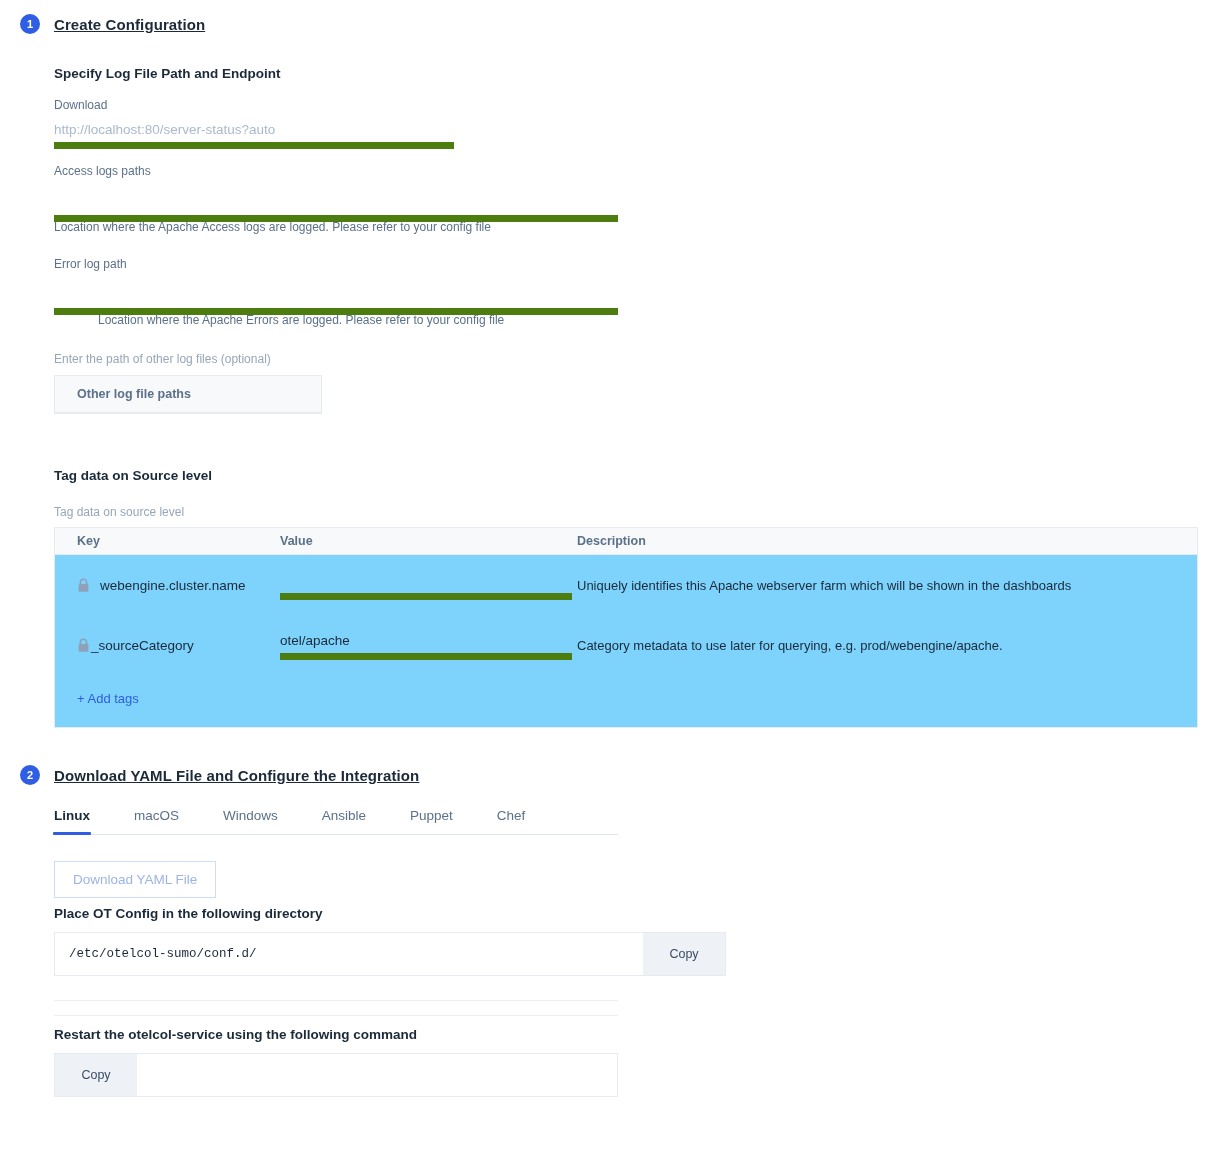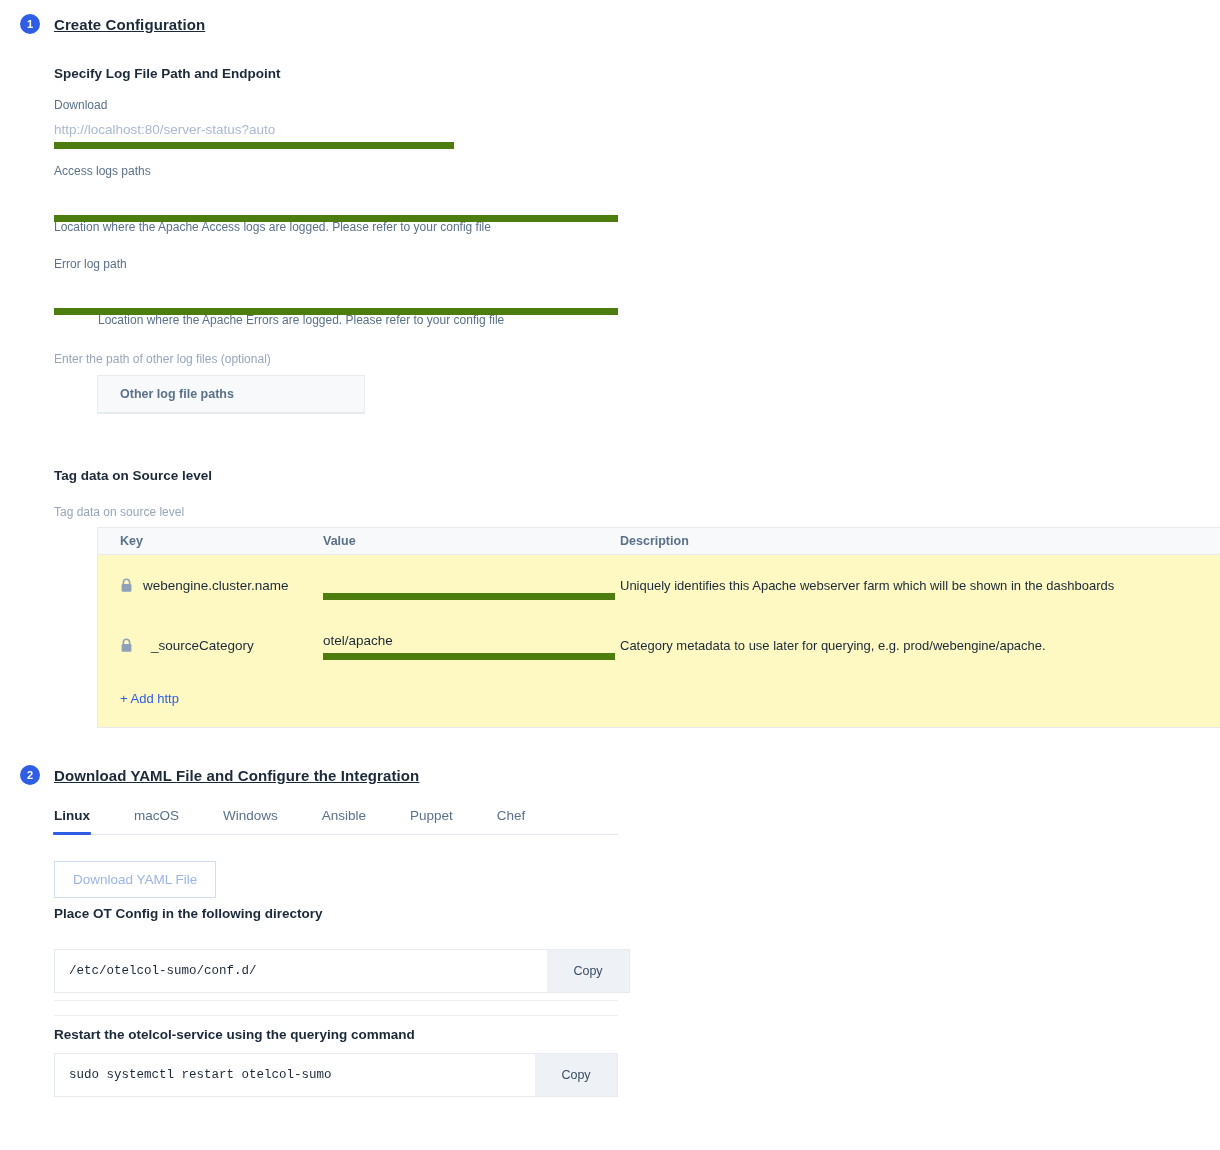--- a/index.html
+++ b/index.html
@@ -51,22 +51,21 @@
     color: #1b2939;
     padding: 2px 0 5px 0;
     width: 100%;
     display: block;
   }
   .uline-input::placeholder { color: #aab9cc; }
 
   
   .box-table {
     border: 1px solid #e7ebf0;
-    background: #fef9c3;
-    margin-left: 43px;
+    background: #7dd3fc;
   }
   .box-table-head {
     background: #f7f9fb;
     border-bottom: 1px solid #e7ebf0;
     font-size: 12.5px; font-weight: bold; color: #5b7189;
   }
   .link-add {
     color: #2f5de3; font-size: 13px; cursor: pointer; font-weight: normal;
   }
 
@@ -177,37 +176,37 @@
         </span>
         <span style="font-size:13.5px; color:#1b2939;">webengine.cluster.name</span>
       </div>
       <div style="width:297px; padding-right:30px;">
         <input class="uline-input" type="text" style="width: 292px;" placeholder="">
       </div>
       <div style="flex:1; font-size:13px; color:#1b2939;">Uniquely identifies this Apache webserver farm which will be shown in the dashboards</div>
     </div>
 
     <div style="display:flex; align-items:center; height:60px;">
-      <div style="width:225px; padding-left:22px; display:flex; align-items:center; gap:18px;">
+      <div style="width:225px; padding-left:22px; display:flex; align-items:center; gap:1px;">
         <span class="lock-icon">
           <svg width="13" height="15" viewBox="0 0 13 15" aria-hidden="true">
             <path d="M3.4 6.2V4.3a3.1 3.1 0 1 1 6.2 0v1.9" fill="none" stroke="#8fa1b8" stroke-width="1.6"></path>
             <rect x="1.6" y="6.1" width="9.8" height="7.6" rx="1.2" fill="#8fa1b8"></rect>
           </svg>
         </span>
         <span style="font-size:13.5px; color:#1b2939;">_sourceCategory</span>
       </div>
       <div style="width:297px; padding-right:30px;">
         <input class="uline-input" type="text" style="width: 292px;" value="otel/apache" placeholder="">
       </div>
       <div style="flex:1; font-size:13px; color:#1b2939;">Category metadata to use later for querying, e.g. prod/webengine/apache.</div>
     </div>
 
     <div style="padding:14px 0 20px 22px;">
-      <span class="link-add">+ Add http</span>
+      <span class="link-add">+ Add tags</span>
     </div>
   </div>
 
   <div class="step-header step2-header">
     <span class="step-badge">2</span>
     <span class="step-title">Download YAML File and Configure the Integration</span>
   </div>
 
   <div class="tabs" style="position:absolute; left:54px; top:808px; width:564px;">
     <div class="tab active">Linux</div>
@@ -215,28 +214,27 @@
     <div class="tab">Windows</div>
     <div class="tab">Ansible</div>
     <div class="tab">Puppet</div>
     <div class="tab">Chef</div>
   </div>
 
   <button class="btn-outline" style="position:absolute; left:54px; top:861px;">Download YAML File</button>
 
   <div style="position:absolute; left:54px; top:906px;" class="section-heading">Place OT Config in the following directory</div>
 
-  <div class="code-row" style="position:absolute; left:54px; top:932px; width:576px;margin-top:17px;">
+  <div class="code-row" style="position:absolute; left:54px; top:932px; width:672px;">
     <div class="code-text">/etc/otelcol-sumo/conf.d/</div>
     <button class="copy-btn">Copy</button>
   </div>
 
   <div class="divider" style="position:absolute; left:54px; top:1000px; width:564px;"></div>
   <div class="divider" style="position:absolute; left:54px; top:1015px; width:564px;"></div>
 
-  <div style="position:absolute; left:54px; top:1027px;" class="section-heading">Restart the otelcol-service using the querying command</div>
+  <div style="position:absolute; left:54px; top:1027px;" class="section-heading">Restart the otelcol-service using the following command</div>
 
   <div class="code-row" style="position:absolute; left:54px; top:1053px; width:564px;">
-    <div class="code-text">sudo systemctl restart otelcol-sumo</div>
     <button class="copy-btn">Copy</button>
   </div>
 
 </div>
 
 </body></html>

